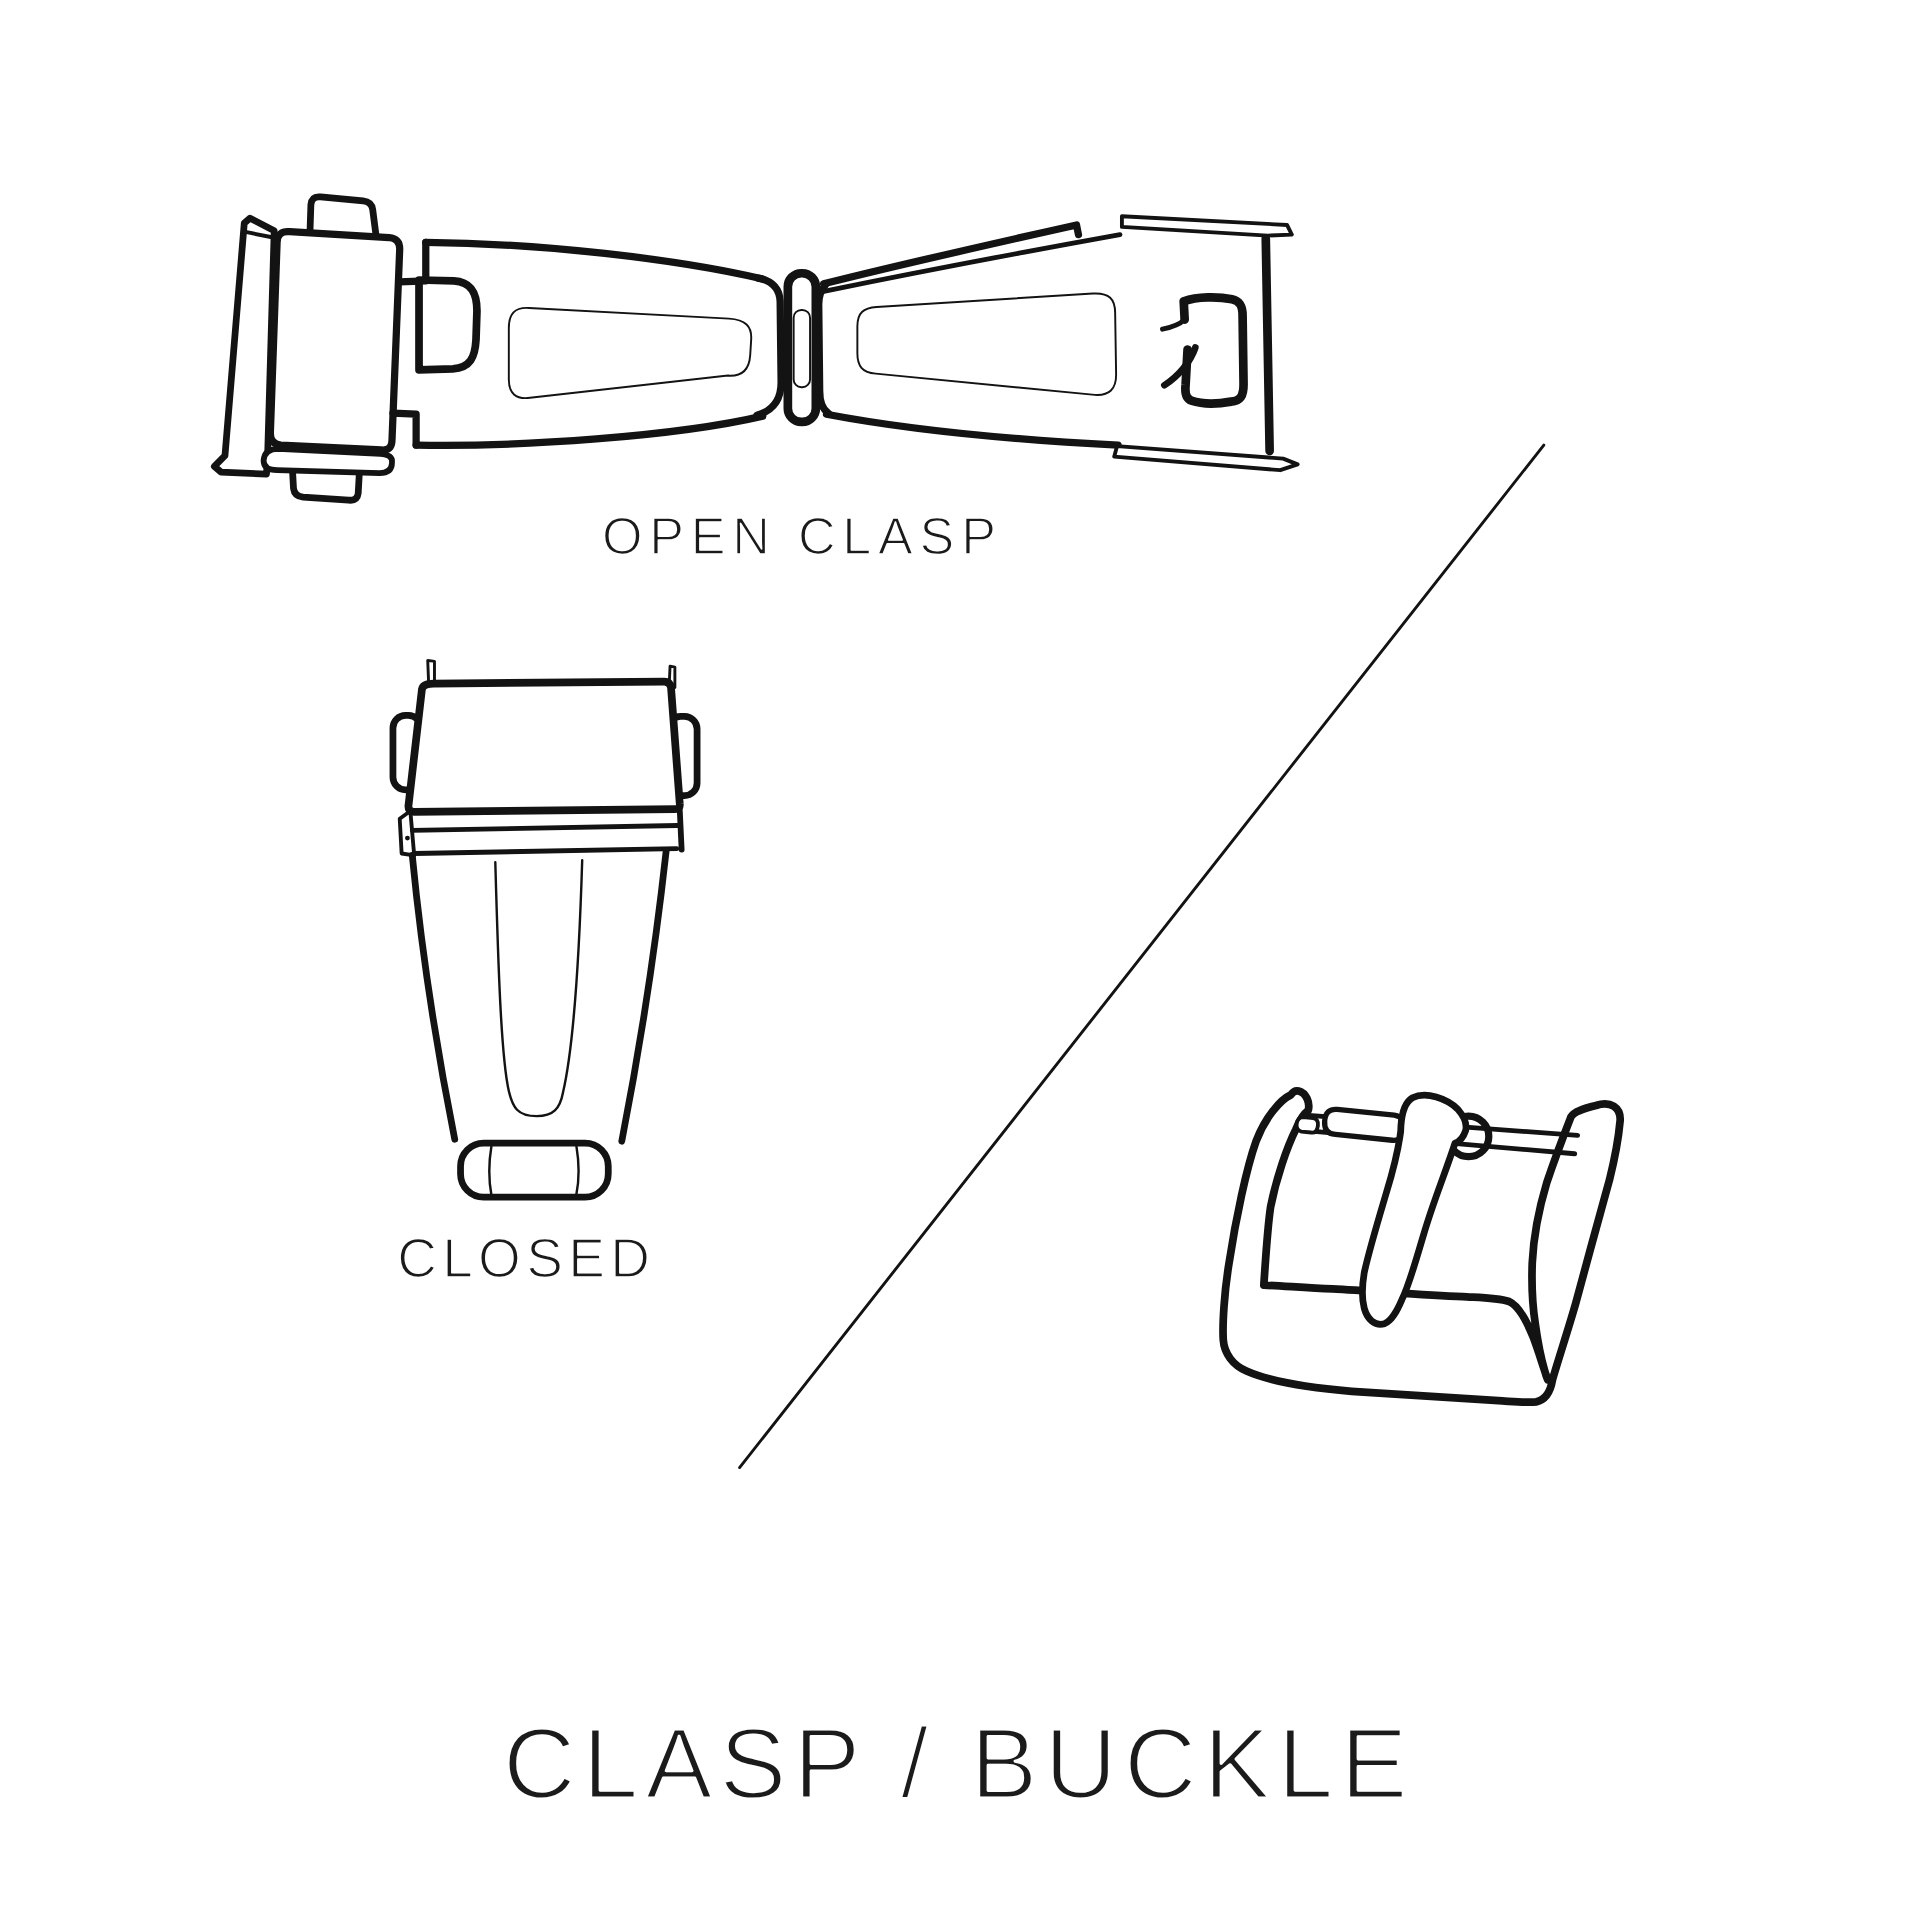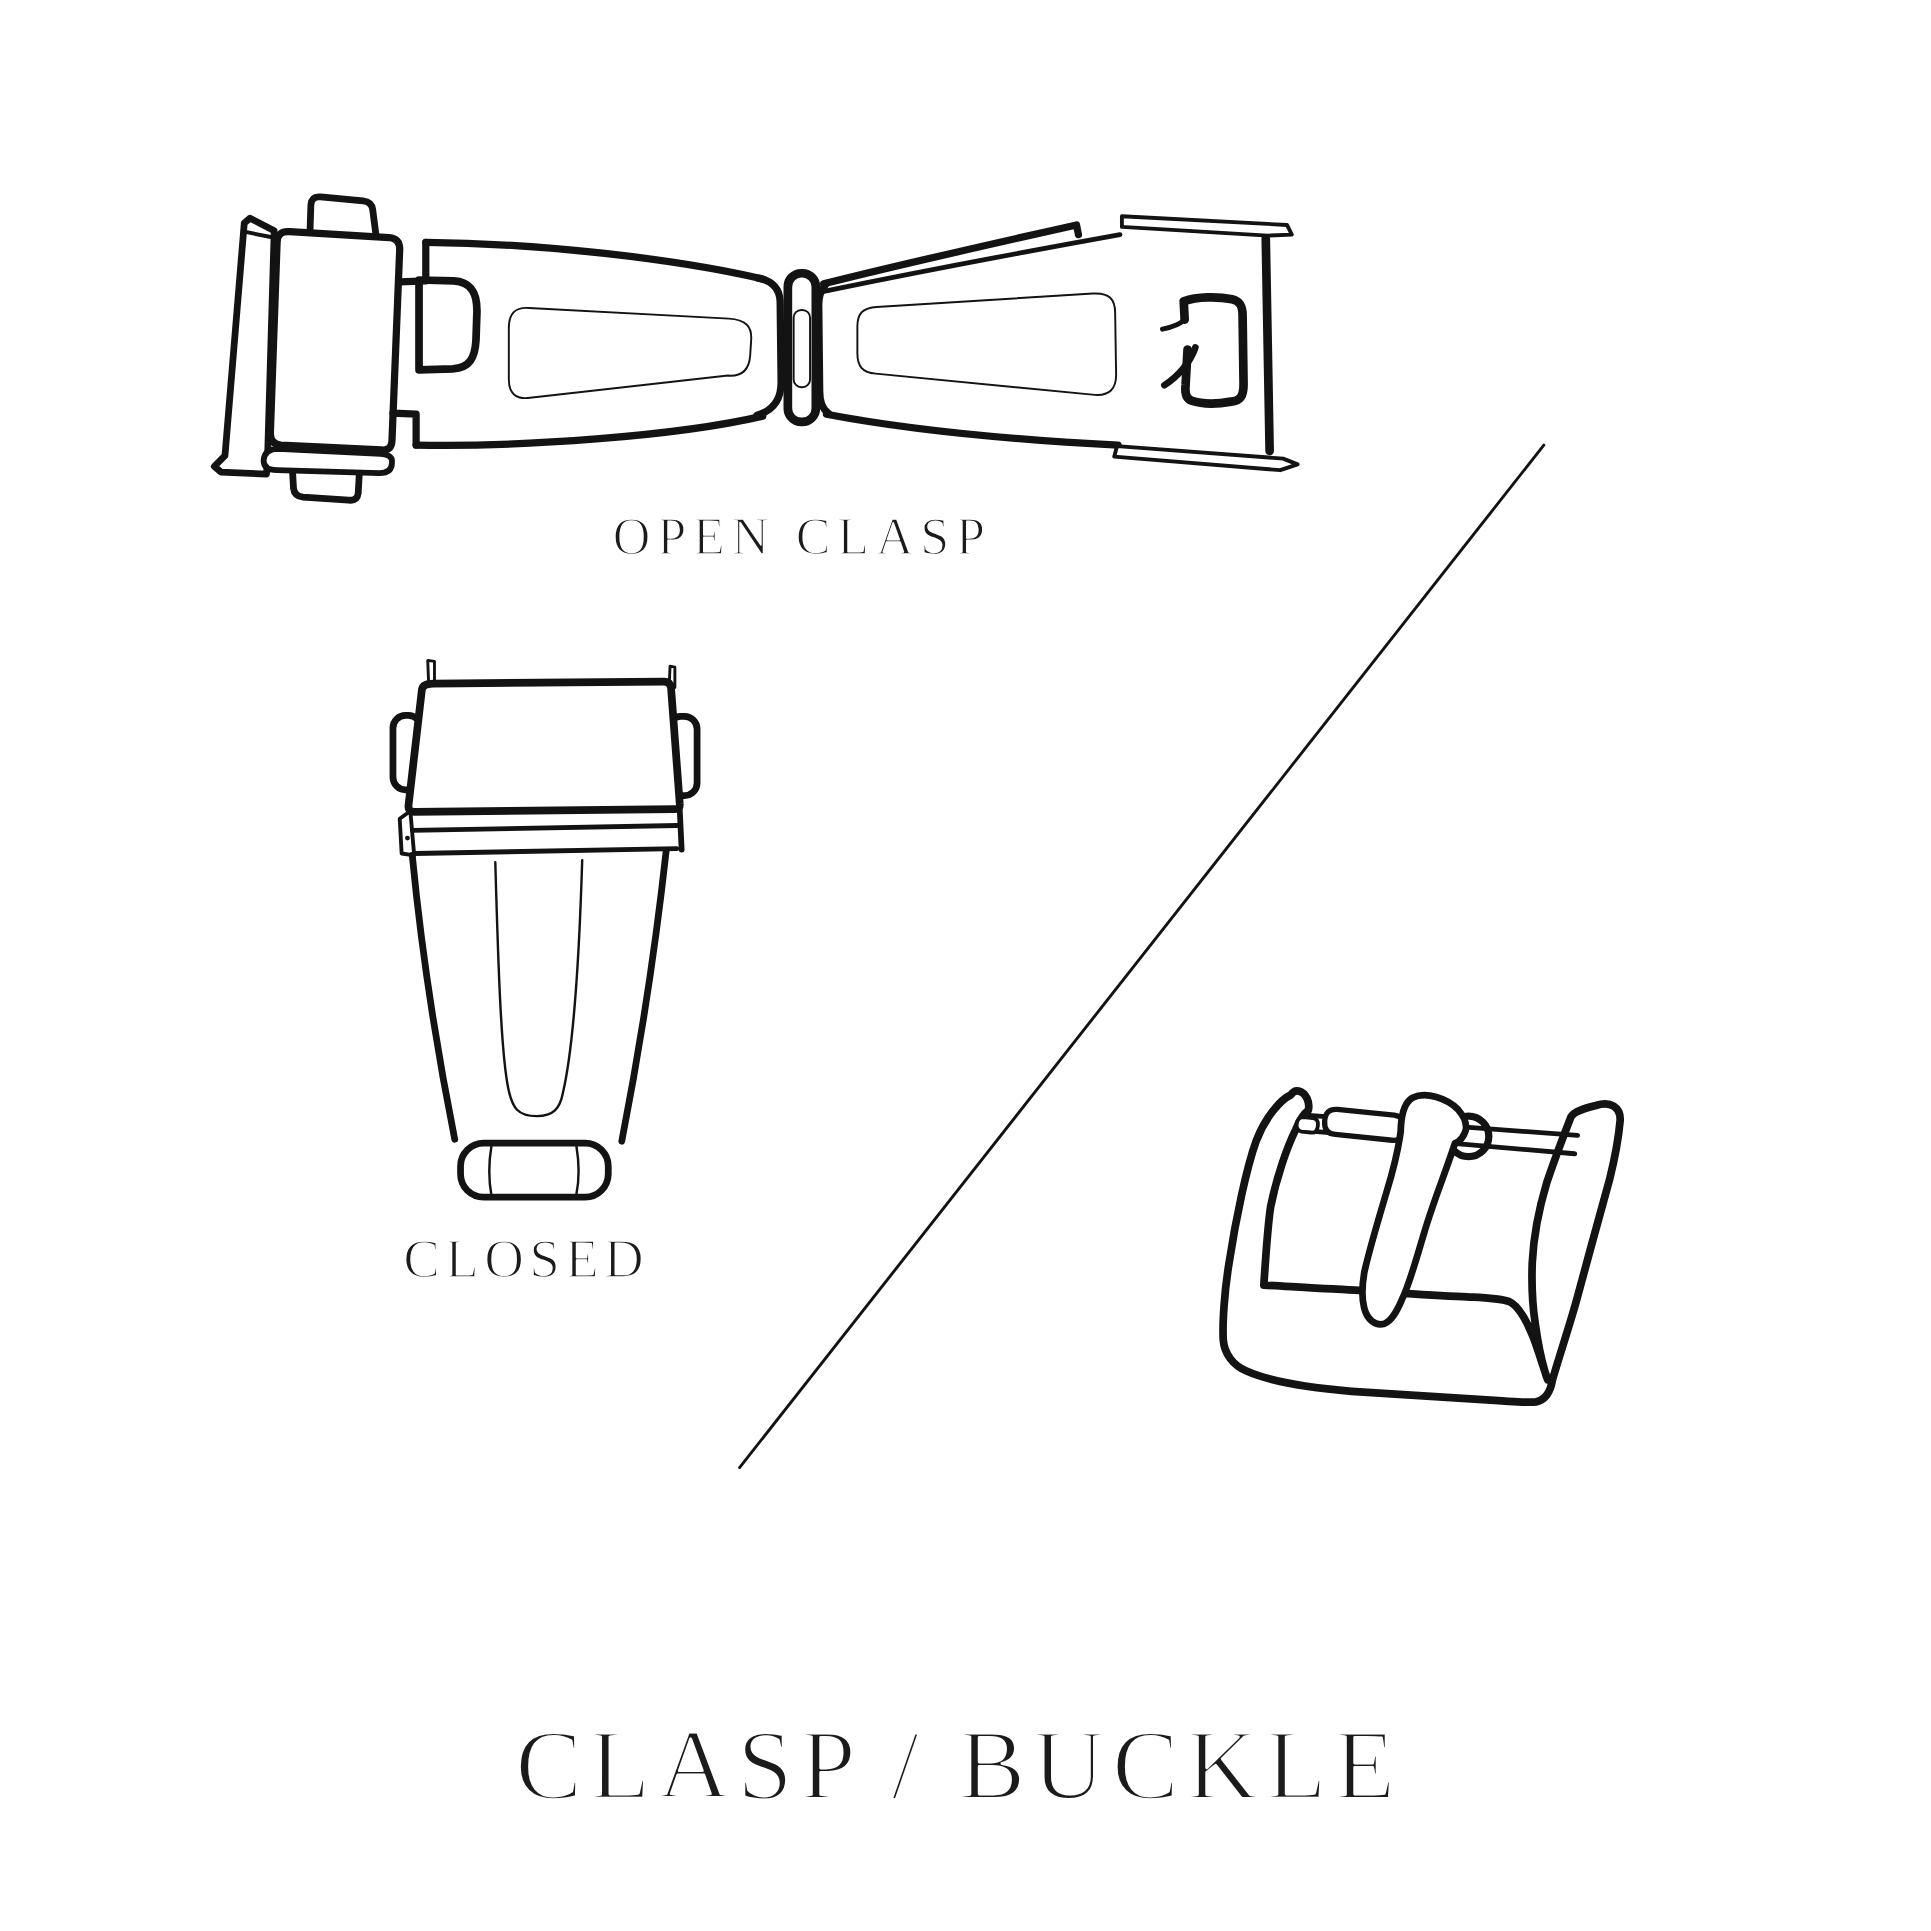--- a/index.html
+++ b/index.html
@@ -1,17 +1,17 @@
 <!DOCTYPE html>
 <html><head>
 <meta charset="utf-8">
 <style>
   html,body{margin:0;padding:0;background:#ffffff;}
   .page{position:relative;width:1931px;height:1931px;background:#fff;overflow:hidden;
-        font-family:Liberation Serif, serif;}
+        font-family:Liberation Sans, sans-serif;}
   svg{position:absolute;left:0;top:0;}
   .lbl{fill:#1b1b1b;}
 </style>
 </head>
 <body>
 <div class="page">
 <svg width="1931" height="1931" viewBox="0 0 2000 2000" fill="none" stroke-linecap="round" stroke-linejoin="round">
 
 <g stroke="#131313">
 

